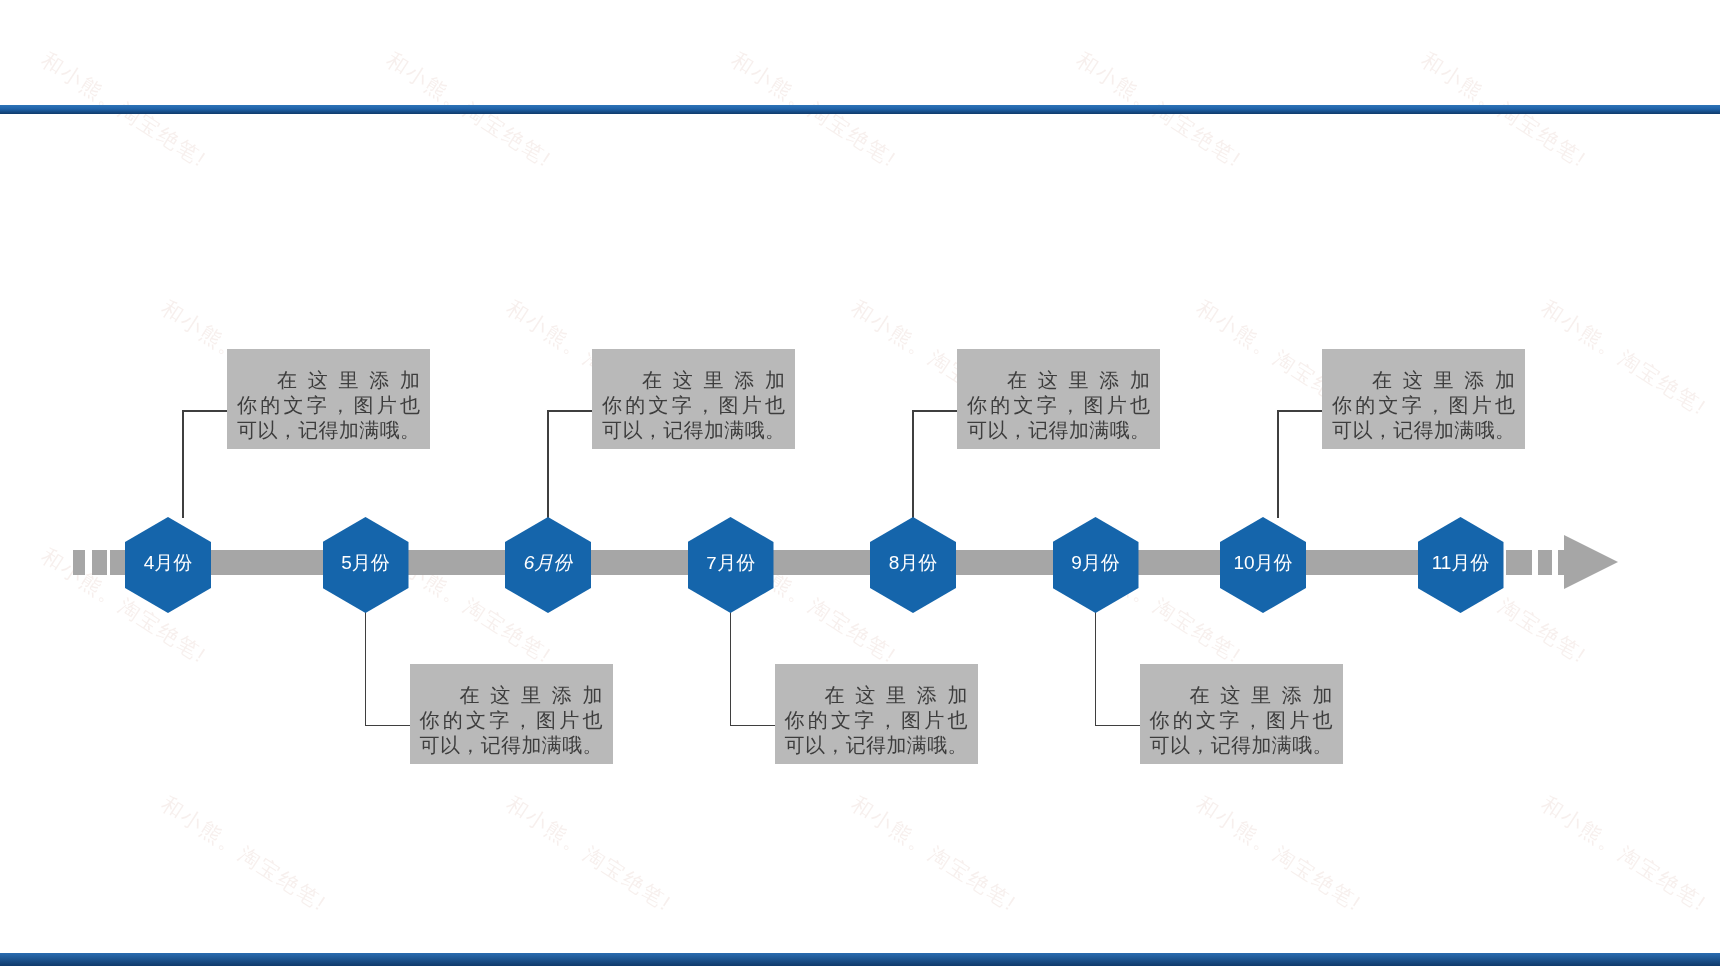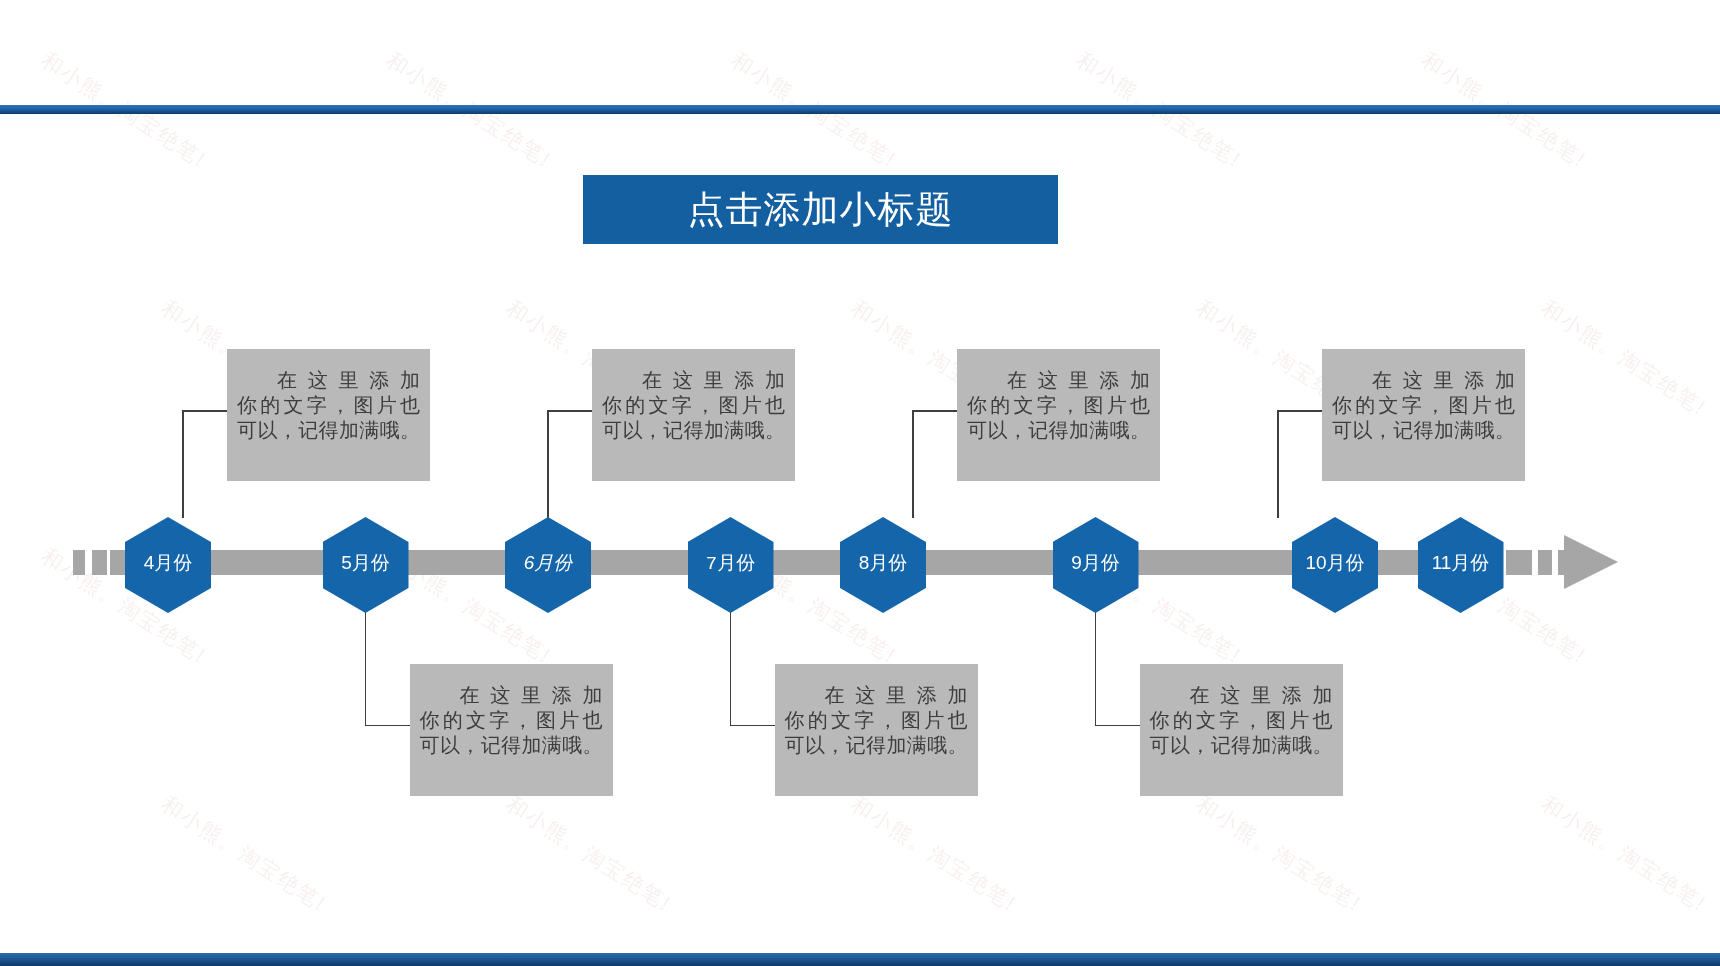--- a/index.html
+++ b/index.html
@@ -36,21 +36,21 @@
     border-left:54px solid #a6a6a6;
   }
   .hexagon{
     position:absolute; top:517px; width:86px; height:96px; background:#1565ab;
     clip-path:polygon(50% 0%,100% 26%,100% 74%,50% 100%,0% 74%,0% 26%);
     display:flex; align-items:center; justify-content:center; z-index:3;
   }
   .hex-label{ color:#ffffff; font-size:19px; margin-top:-4px; }
   .conn{ position:absolute; background:#3f3f3f; z-index:1; }
   .note-box{
-    position:absolute; width:203px; height:132px; background:#b9b9b9;
+    position:absolute; width:203px; height:100px; background:#b9b9b9;
     color:#3d3d3d; font-size:20px; line-height:25px;
     padding:19px 10px 8px 10px; box-sizing:border-box; z-index:2;
   }
   .note-line{ text-align:justify; text-align-last:justify; }
   .note-line.first{ margin-left:40px; }
   
   .bottom-bar{
     position:absolute; left:0; bottom:0; width:1720px; height:13px;
     background:linear-gradient(180deg,#2a6cb0 0%,#0f3a6b 100%);
   }
@@ -78,23 +78,20 @@
       <span class="watermark" style="left: 1408px; top: 592px;">和小熊。淘宝绝笔!</span>
       <span class="watermark" style="left: 148px; top: 840px;">和小熊。淘宝绝笔!</span>
       <span class="watermark" style="left: 493px; top: 840px;">和小熊。淘宝绝笔!</span>
       <span class="watermark" style="left: 838px; top: 840px;">和小熊。淘宝绝笔!</span>
       <span class="watermark" style="left: 1183px; top: 840px;">和小熊。淘宝绝笔!</span>
       <span class="watermark" style="left: 1528px; top: 840px;">和小熊。淘宝绝笔!</span>
     </div>
 
   <div class="title-rule"></div>
 
-  <div class="subtitle-box">
-    <span class="subtitle-label">点击添加小标题</span>
-  </div>
 
   <div>
 
     <div class="tl-dash" style="left:73px;  width:12px;"></div>
     <div class="tl-dash" style="left:92px;  width:15px;"></div>
     <div class="tl-dash" style="left:110px; width:27px;"></div>
 
     <div class="tl-bar"></div>
 
     <div class="tl-dash" style="left:1506px; width:26px;"></div>
@@ -136,41 +133,41 @@
       <div class="hexagon" style="left: 687.5px; font-family: Liberation Mono, monospace;">
         <div class="hex-label">7月份</div>
       </div>
       <div class="conn" style="left: 729.5px; width: 1.5px; top: 612px; height: 114px;"></div>
       <div class="conn" style="left: 729.5px; width: 46px; height: 1.5px; top: 724.5px;"></div>
       <div class="note-box" style="left: 774.5px; top: 664px;">
         <div class="note-line first">在这里添加</div>
         <div class="note-line">你的文字，图片也</div>
         <div class="note-line">可以，记得加满哦。</div>
       </div>
-      <div class="hexagon" style="left: 840px;">
+      <div class="hexagon" style="left: 870px;">
         <div class="hex-label">8月份</div>
       </div>
       <div class="conn" style="left: 912px; width: 1.5px; top: 410px; height: 108px;"></div>
       <div class="conn" style="left: 912px; width: 46px; height: 1.5px; top: 410px;"></div>
       <div class="note-box" style="left: 957px; top: 349px;">
         <div class="note-line first">在这里添加</div>
         <div class="note-line">你的文字，图片也</div>
         <div class="note-line">可以，记得加满哦。</div>
       </div>
       <div class="hexagon" style="left: 1052.5px;">
         <div class="hex-label">9月份</div>
       </div>
       <div class="conn" style="left: 1094.5px; width: 1.5px; top: 612px; height: 114px;"></div>
       <div class="conn" style="left: 1094.5px; width: 46px; height: 1.5px; top: 724.5px;"></div>
       <div class="note-box" style="left: 1139.5px; top: 664px;">
         <div class="note-line first">在这里添加</div>
         <div class="note-line">你的文字，图片也</div>
         <div class="note-line">可以，记得加满哦。</div>
       </div>
-      <div class="hexagon" style="left: 1292px; justify-content: center;">
+      <div class="hexagon" style="left: 1220px; justify-content: center;">
         <div class="hex-label">10月份</div>
       </div>
       <div class="conn" style="left: 1277px; width: 1.5px; top: 410px; height: 108px;"></div>
       <div class="conn" style="left: 1277px; width: 46px; height: 1.5px; top: 410px;"></div>
       <div class="note-box" style="left: 1322px; top: 349px;">
         <div class="note-line first">在这里添加</div>
         <div class="note-line">你的文字，图片也</div>
         <div class="note-line">可以，记得加满哦。</div>
       </div>
       <div class="hexagon" style="left: 1417.5px;">

